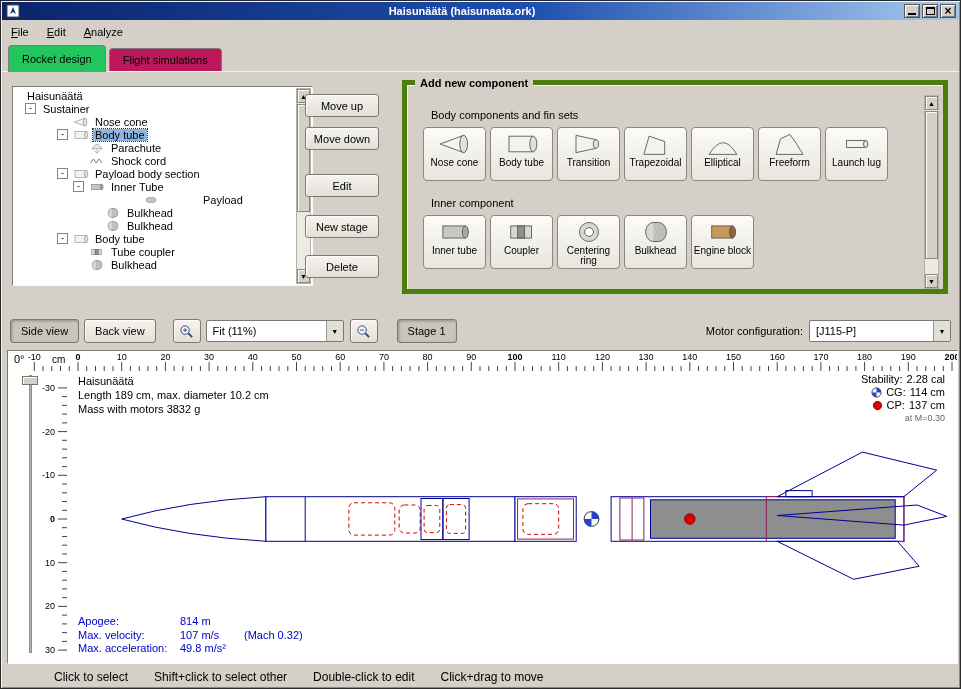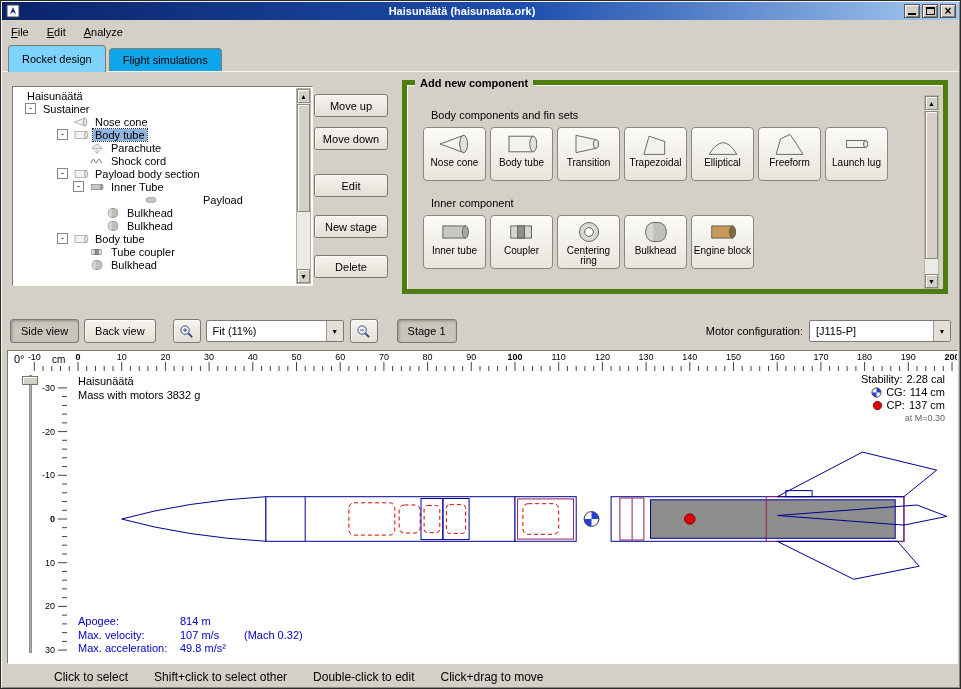--- a/index.html
+++ b/index.html
@@ -25,22 +25,22 @@
 
   
   .menubar { position:absolute; top:19px; left:1px; right:1px; height:24px; display:flex; align-items:stretch; }
   .menu-item { display:flex; align-items:center; padding:0 9px; }
 
   
   .tabstrip { position:absolute; top:43px; left:1px; right:1px; height:28px; display:flex;
               align-items:flex-end; padding-left:6px; border-bottom:1px solid #f4f2ee; }
   .tab { display:flex; align-items:center; padding:0 13px; margin-right:3px;
          border:1px solid #7e7d75; border-bottom:none; border-radius:4px 4px 0 0; }
-  .tab.active { height:27px; background:#7dd3fc; margin-bottom:-1px; z-index:2; }
-  .tab.inactive { height:23px; background:#0ea5e9;margin-top:48px; }
+  .tab.active { height:27px; background:#22c55e; margin-bottom:-1px; z-index:2; }
+  .tab.inactive { height:23px; background:#be185d;margin-top:48px; }
 
   
   .tabpage { position:absolute; top:71px; left:1px; right:1px; bottom:1px; background:#d4d0c8; }
 
   
   .tree-panel { position:absolute; left:10px; top:14px; width:301px; height:200px; background:#fff;
                 border:1px solid; border-color:#7a7a72 #fbfaf6 #fbfaf6 #7a7a72; }
   .tree-content { position:absolute; inset:2px 17px 2px 2px; overflow:hidden; }
   .tree-row { height:13px; display:flex; align-items:center; white-space:nowrap; }
   .expander { width:11px; height:11px; border:1px solid #848484; background:#fff; font-size:9px;
@@ -57,21 +57,21 @@
             box-shadow: inset 1px 1px 0 #fbfaf6; font-size:7px; text-align:center; line-height:13px; }
   .sb-btn.up { top:0; } .sb-btn.down { bottom:0; }
   .sb-thumb { position:absolute; left:0; width:13px; background:#d4d0c8; border:1px solid #8a887f;
               box-shadow: inset 1px 1px 0 #fbfaf6; }
 
   
   .btn { background:linear-gradient(#f6f4ef,#e2dfd6); border:1px solid #7b7a72; border-radius:3px;
          box-shadow: inset 1px 1px 0 #fdfcf9; font-family:inherit; font-size:11px; color:#000;
          display:flex; align-items:center; justify-content:center; }
   .btn.pressed { background:#c9c5bd; box-shadow: inset 1px 1px 3px #8e8c84; }
-  .act-btn { position:absolute; left:312px; width:74px; height:23px; }
+  .act-btn { position:absolute; left:303px; width:74px; height:23px; }
 
   
   .group-box { position:absolute; left:400px; top:8px; width:546px; height:214px;
                border:5px solid #4d7c0f; box-shadow: inset 1px 1px 0 rgba(255,255,255,.75); }
   .group-title { position:absolute; top:-8px; left:8px; background:#d4d0c8; padding:0 5px; font-weight:bold; }
   .group-content { position:absolute; inset:0 26px 0 0; padding:24px 0 0 16px; }
   .comp-subhead { margin:0 0 6px 8px; }
   .comp-row { display:flex; gap:4px; margin-bottom:16px; }
   .comp-btn { width:63px; height:54px; display:flex; flex-direction:column; align-items:center;
               justify-content:flex-start; gap:1px; padding-top:3px;
@@ -624,20 +624,21 @@
             <path d="M 583.5 168 L 576.071 168 A 7.429 7.429 0 0 0 583.5 175.429 Z" fill="#2742c8"></path>
           </svg>
         </div>
       <div class="rot-label">0°</div>
       <div class="slider-track"></div>
       <div class="slider-thumb"></div>
       <div class="unit-label">cm</div>
 
       <div class="canvas-info">
         <div>Haisunäätä</div>
+        <div>Length 189 cm, max. diameter 10.2 cm</div>
         <div>Mass with motors 3832 g</div>
       </div>
 
       <div class="legend">
         <div class="legend-row">
           <span>Stability:</span>
           <span>2.28 cal</span>
         </div>
         <div class="legend-row">
           <span style="display:flex">

